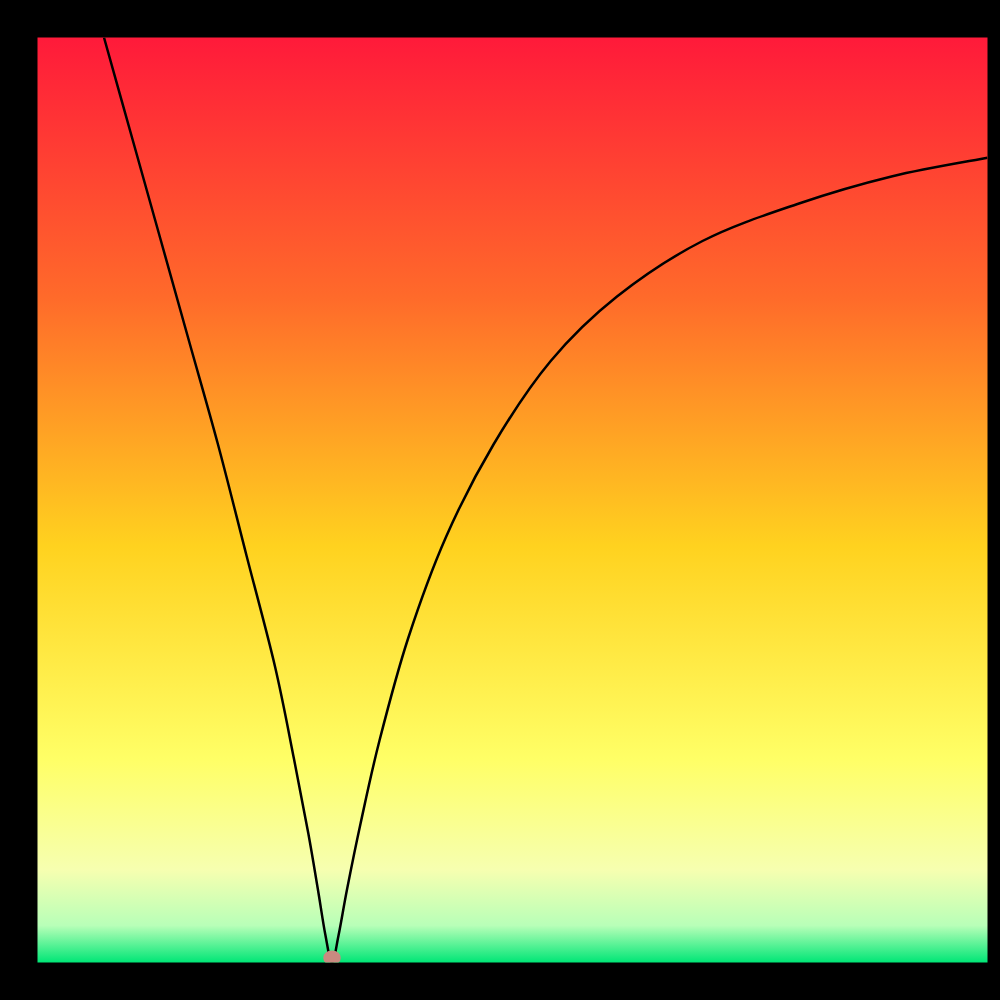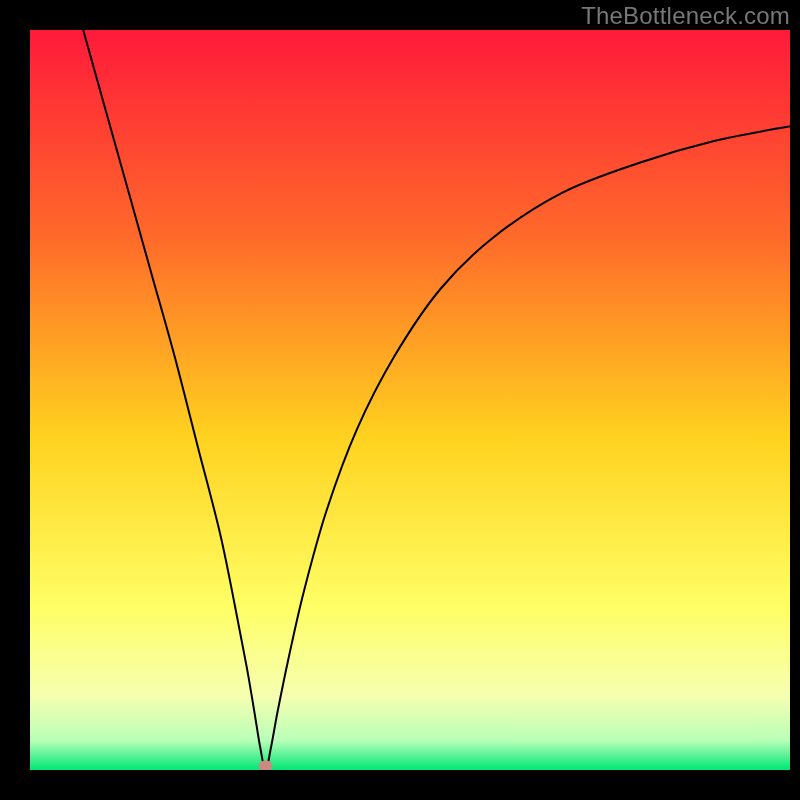--- a/index.html
+++ b/index.html
@@ -52,14 +52,13 @@
       <rect id="plot-clip-rect" x="30" y="30" width="760" height="740"></rect>
     </clipPath>
   </defs>
   <rect id="plot-bg" fill="url(#bg-grad)" x="30" y="30" width="760" height="740"></rect>
   <g clip-path="url(#plot-clip)">
     <path id="curve-path" fill="none" stroke="#000000" stroke-width="2" d="M 83.2 30 C 87 43.56666666666666, 98.4 84.26666666666665, 106 111.39999999999998 C 113.6 138.5333333333333, 121.2 165.66666666666663, 128.8 192.79999999999995 C 136.4 219.93333333333328, 144.00000000000003 247.06666666666666, 151.60000000000002 274.2 C 159.20000000000002 301.3333333333333, 166.8 327.2333333333333, 174.4 355.59999999999997 C 182 383.96666666666664, 189.6 414.79999999999995, 197.2 444.4 C 204.79999999999998 474, 213.66666666666666 506.0666666666667, 220 533.2 C 226.33333333333334 560.3333333333334, 230.76666666666668 585, 235.20000000000002 607.2 C 239.63333333333335 629.4000000000001, 243.43333333333334 649.1333333333333, 246.6 666.4 C 249.76666666666665 683.6666666666666, 251.92 697.2333333333333, 254.2 710.8 C 256.47999999999996 724.3666666666666, 258.38 737.9333333333333, 260.28 747.8 C 262.17999999999995 757.6666666666666, 263.8266666666667 770, 265.6 770 C 267.37333333333333 770, 268.8933333333334 757.6666666666666, 270.92 747.8 C 272.94666666666666 737.9333333333333, 274.84666666666664 725.5999999999999, 277.76 710.8 C 280.67333333333335 696, 284.09333333333336 678.7333333333333, 288.40000000000003 659 C 292.7066666666667 639.2666666666667, 297.26666666666665 617.0666666666666, 303.59999999999997 592.4 C 309.9333333333333 567.7333333333333, 317.53333333333336 538.1333333333333, 326.40000000000003 511 C 335.2666666666667 483.8666666666667, 345.40000000000003 455.5, 356.8 429.59999999999997 C 368.2 403.69999999999993, 380.8666666666667 379.0333333333333, 394.8 355.59999999999997 C 408.73333333333335 332.16666666666663, 423.9333333333334 308.73333333333335, 440.40000000000003 289 C 456.8666666666667 269.26666666666665, 473.3333333333333 253.23333333333338, 493.59999999999997 237.20000000000005 C 513.8666666666667 221.1666666666667, 537.9333333333333 205.1333333333333, 562 192.79999999999995 C 586.0666666666667 180.4666666666666, 612.6666666666666 171.83333333333337, 638 163.20000000000005 C 663.3333333333334 154.56666666666672, 688.6666666666666 147.16666666666666, 714 141 C 739.3333333333334 134.83333333333334, 777.3333333333334 128.6666666666667, 790 126.20000000000005"></path>
     <ellipse id="marker-dot" rx="7" ry="5.95" fill="#c98a80" cx="265.6" cy="766.3"></ellipse>
   </g>
 </svg>
 
-<div class="watermark">TheBottleneck.com</div>
 </div>
 
 </body></html>

